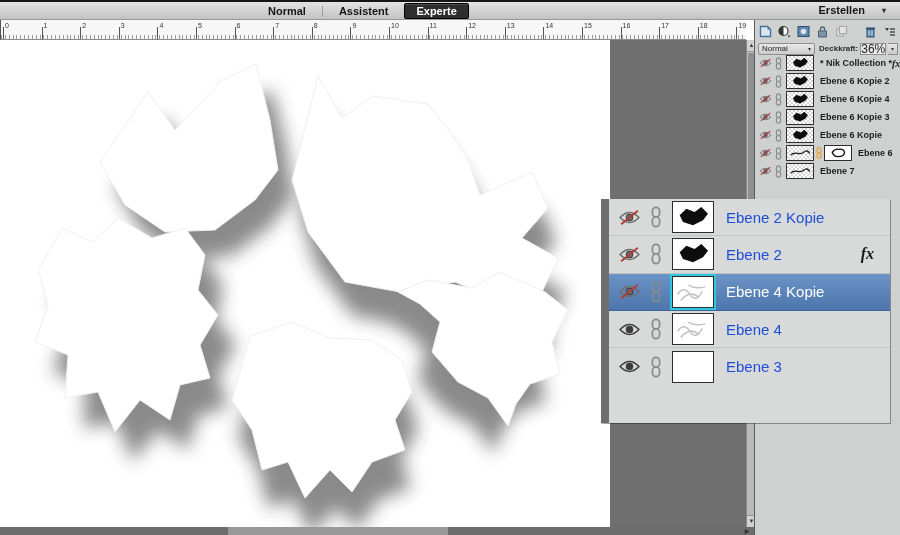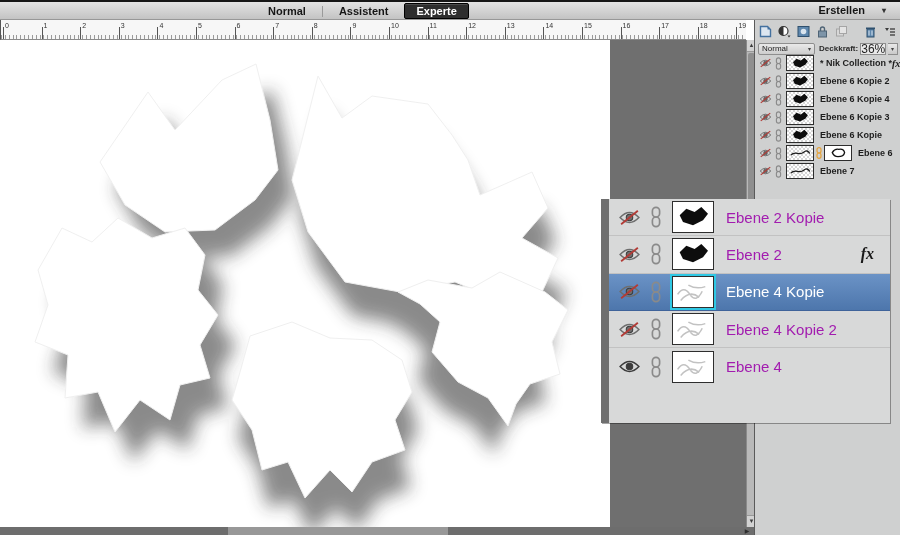--- a/index.html
+++ b/index.html
@@ -97,21 +97,21 @@
     box-shadow:1px 1px 0 rgba(0,0,0,.35);}
   .ostrip{position:absolute;left:0;top:0;width:8px;height:224px;background:#6f6f6f;}
   .brows{position:absolute;left:8px;top:0;width:281px;height:224px;display:flex;flex-direction:column;}
   .brow{height:37.33px;box-sizing:border-box;display:flex;align-items:center;padding-left:9px;
     border-bottom:1px solid #c2c2c2;flex:none;}
   .brow:last-child{border-bottom:none;}
   .brow .eye{width:23px;height:17px;flex:none;margin-right:9px;}
   .brow .chain{width:12px;height:22px;flex:none;margin-right:10px;}
   .bthumb{width:42px;height:32px;border:1px solid #2e2e2e;box-sizing:border-box;flex:none;
     position:relative;background:#fff;overflow:hidden;}
-  .blabel{font-size:15px;color:#a21caf;margin-left:12px;white-space:nowrap;}
+  .blabel{font-size:15px;color:#1d4ed8;margin-left:12px;white-space:nowrap;}
   .brow .fx{font-size:16px;margin-right:16px;}
   .brow.selected{background:linear-gradient(#6b93c6,#4d76ac);border-bottom:1px solid #3f639a;}
   .brow.selected .blabel{color:#fff;}
   .brow.selected .bthumb{outline:2px solid #2fc8e4;}
 </style>
 </head>
 <body>
 
 <div class="topbar">
   <div class="tabgroup">
@@ -477,39 +477,20 @@
     <span class="bthumb checker">
 
       <svg class="g-sketch" viewBox="0 0 26 17">
             <path d="M3,10 q4,-6 8,0 t8,-2 M5,14 q6,-7 12,-2 M10,4 q5,3 11,1" fill="none" stroke="#c2c2c2" stroke-width="1"></path>
           </svg>
     </span>
     <span class="blabel">Ebene 4 Kopie</span>
 
   </div>
 
-  <div class="brow row">
-    <svg class="eye off" viewBox="0 0 22 15">
-      <path class="lid" d="M2,7.5 Q11,-2 20,7.5 Q11,17 2,7.5 Z" fill="none" stroke-width="1.4"></path>
-      <circle class="pupil" cx="11" cy="7.5" r="3.1"></circle>
-      <line class="slash" x1="3" y1="14" x2="19" y2="1" stroke="#b23b36" stroke-width="1.8"></line>
-    </svg>
-    <svg class="chain" viewBox="0 0 10 18">
-      <rect x="2" y="1" width="6" height="8" rx="3" fill="none" stroke="#8a8a8a" stroke-width="1.4"></rect>
-      <rect x="2" y="9" width="6" height="8" rx="3" fill="none" stroke="#8a8a8a" stroke-width="1.4"></rect>
-    </svg>
-    <span class="bthumb checker">
-
-      <svg class="g-sketch" viewBox="0 0 26 17">
-            <path d="M3,10 q4,-6 8,0 t8,-2 M5,14 q6,-7 12,-2 M10,4 q5,3 11,1" fill="none" stroke="#c2c2c2" stroke-width="1"></path>
-          </svg>
-    </span>
-    <span class="blabel">Ebene 4 Kopie 2</span>
-
-  </div>
 
   <div class="brow row">
     <svg class="eye" viewBox="0 0 22 15">
       <path class="lid" d="M2,7.5 Q11,-2 20,7.5 Q11,17 2,7.5 Z" fill="none" stroke-width="1.4"></path>
       <circle class="pupil" cx="11" cy="7.5" r="3.1"></circle>
       <line class="slash" x1="3" y1="14" x2="19" y2="1" stroke="#b23b36" stroke-width="1.8"></line>
     </svg>
     <svg class="chain" viewBox="0 0 10 18">
       <rect x="2" y="1" width="6" height="8" rx="3" fill="none" stroke="#8a8a8a" stroke-width="1.4"></rect>
       <rect x="2" y="9" width="6" height="8" rx="3" fill="none" stroke="#8a8a8a" stroke-width="1.4"></rect>
@@ -517,14 +498,32 @@
     <span class="bthumb checker">
 
       <svg class="g-sketch" viewBox="0 0 26 17">
             <path d="M3,10 q4,-6 8,0 t8,-2 M5,14 q6,-7 12,-2 M10,4 q5,3 11,1" fill="none" stroke="#c2c2c2" stroke-width="1"></path>
           </svg>
     </span>
     <span class="blabel">Ebene 4</span>
 
   </div>
 
+  <div class="brow row">
+    <svg class="eye" viewBox="0 0 22 15">
+      <path class="lid" d="M2,7.5 Q11,-2 20,7.5 Q11,17 2,7.5 Z" fill="none" stroke-width="1.4"></path>
+      <circle class="pupil" cx="11" cy="7.5" r="3.1"></circle>
+      <line class="slash" x1="3" y1="14" x2="19" y2="1" stroke="#b23b36" stroke-width="1.8"></line>
+    </svg>
+    <svg class="chain" viewBox="0 0 10 18">
+      <rect x="2" y="1" width="6" height="8" rx="3" fill="none" stroke="#8a8a8a" stroke-width="1.4"></rect>
+      <rect x="2" y="9" width="6" height="8" rx="3" fill="none" stroke="#8a8a8a" stroke-width="1.4"></rect>
+    </svg>
+    <span class="bthumb checker t-white">
+      
+      
+      
+    </span>
+    <span class="blabel">Ebene 3</span>
+
+  </div>
 </div>
 </div>
 
 </body></html>

